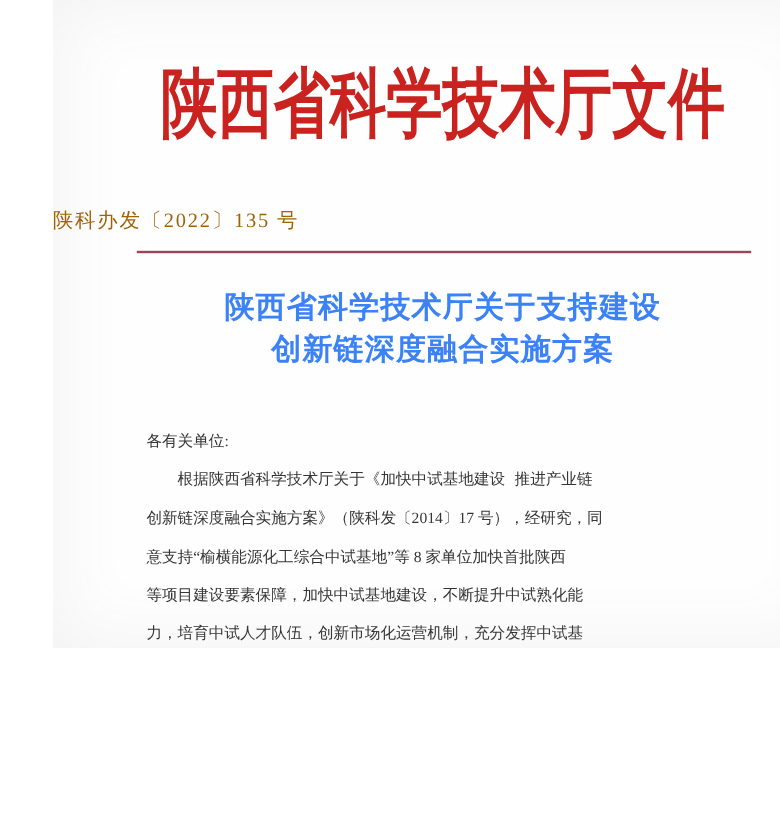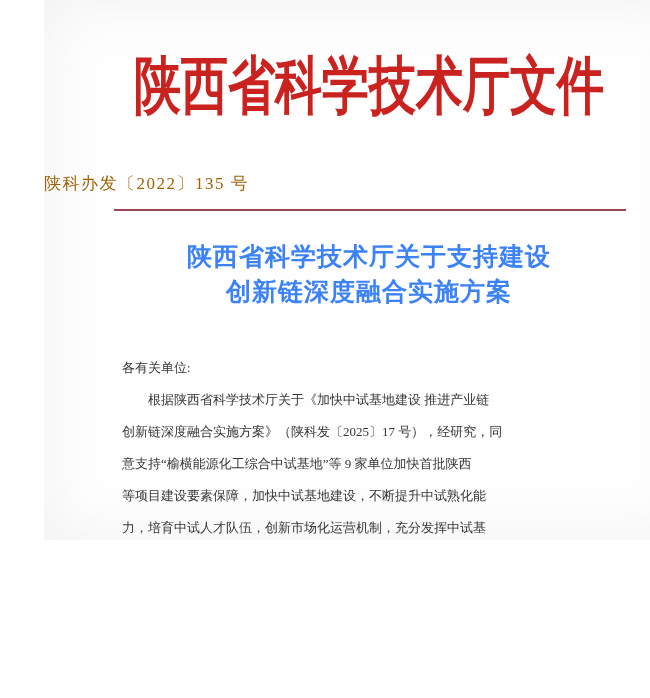--- a/index.html
+++ b/index.html
@@ -51,21 +51,21 @@
       font-weight: bold; color: #3b82f6;
       letter-spacing: 1px;
     }
     .body-text {
       position: absolute; top: 352px; left: 78px;
       width: 504px;
       font-size: 13px; line-height: 32px;
       color: #353535;
     }
     .bline { white-space: nowrap; }
-    .indent { text-indent: 2em; }
+    .indent { text-indent: 2em; font-family: Liberation Mono, monospace; }
     .page-number {
       position: absolute; top: 660px; right: 44px;
       font-size: 15px; color: #4a4a4a;
       letter-spacing: 2px;
       white-space: nowrap;
     }
   </style>
 </head>
 <body>
 
@@ -81,22 +81,22 @@
 
   <div class="doc-title">
     <div>陕西省科学技术厅关于支持建设</div>
     <div>创新链深度融合实施方案</div>
   </div>
 
   <div class="body-text">
     <div class="bline">各有关单位:</div>
 
     <div class="bline indent">根据陕西省科学技术厅关于《加快中试基地建设 推进产业链</div>
-    <div class="bline">创新链深度融合实施方案》（陕科发〔2025〕17 号），经研究，同</div>
-    <div class="bline">意支持“榆横能源化工综合中试基地”等 9 家单位加快首批陕西</div>
+    <div class="bline">创新链深度融合实施方案》（陕科发〔2014〕17 号），经研究，同</div>
+    <div class="bline">意支持“榆横能源化工综合中试基地”等 8 家单位加快首批陕西</div>
 
     <div class="bline">等项目建设要素保障，加快中试基地建设，不断提升中试熟化能</div>
     <div class="bline">力，培育中试人才队伍，创新市场化运营机制，充分发挥中试基</div>
   </div>
 
   <div class="page-number">- 1 -</div>
 
 </div>
 
 </body></html>

